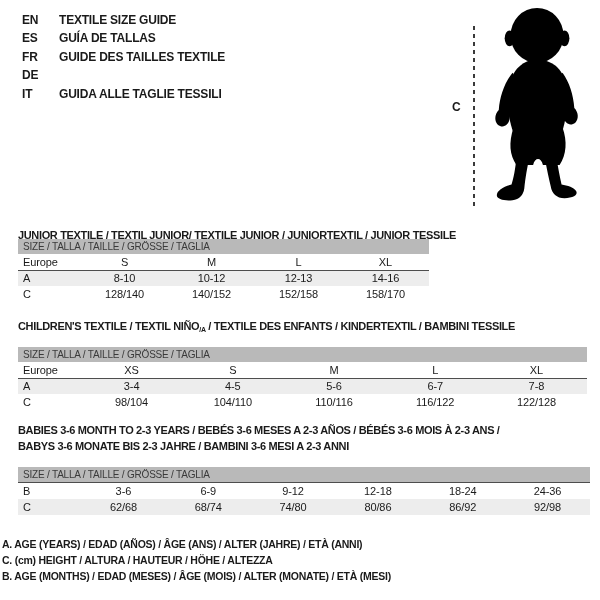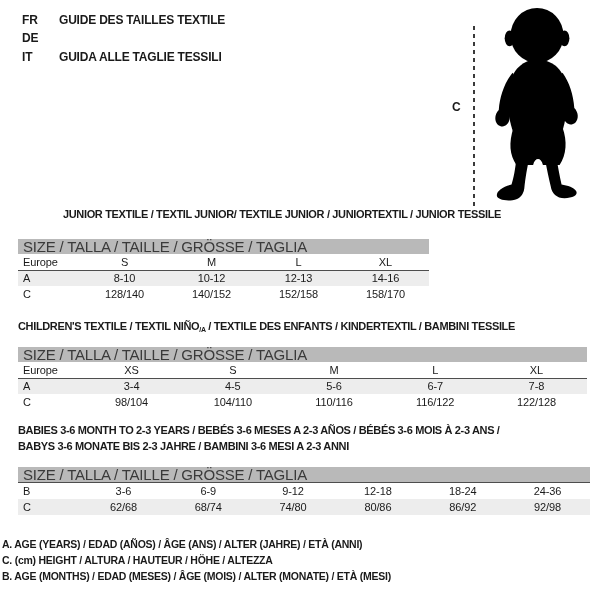--- a/index.html
+++ b/index.html
@@ -16,36 +16,44 @@
   .figure-wrap{position:absolute;left:452px;top:0;width:148px;height:215px;}
   .dash-line{position:absolute;left:21px;top:26px;width:2px;height:182px;
     background:repeating-linear-gradient(to bottom,#3a3a3a 0 4px,transparent 4px 8px);}
   .dim-label{position:absolute;left:0px;top:100px;font-size:12px;font-weight:700;}
   .baby-svg{position:absolute;left:28px;top:4px;}
   
   .section-title{position:absolute;left:18px;font-size:11px;font-weight:700;letter-spacing:-0.35px;white-space:nowrap;}
   .section-title sub{font-size:7px;vertical-align:-2px;}
   .two-line{line-height:15.5px;}
   .tbl{position:absolute;}
-  .tbl-head{height:15px;background:#b9b9b9;color:#3a3a3a;font-size:15px;line-height:15px;
+  .tbl-head{height:15px;background:#b9b9b9;color:#3a3a3a;font-size:10px;line-height:15px;
     padding-left:5px;letter-spacing:-0.2px;}
   .tbl-row{display:flex;height:16px;line-height:16px;font-size:11px;letter-spacing:-0.1px;}
   .tbl-row.stripe{background:#ededed;}
   .tbl-row.rule{border-top:1px solid #4d4d4d;height:15px;line-height:15px;}
   .tbl-head.rule-below{border-bottom:1px solid #4d4d4d;}
   .cell{flex:1;text-align:center;}
   .cell.label{flex:0 0 58px;text-align:left;padding-left:5px;}
   
   .footnotes{position:absolute;left:2px;top:536px;}
   .footnote{font-size:10.5px;font-weight:700;line-height:16px;letter-spacing:-0.25px;white-space:nowrap;}
 </style>
 </head>
 <body>
 
 <div class="langs">
+  <div class="lang-row">
+    <span class="lang-code">EN</span>
+    <span>TEXTILE SIZE GUIDE</span>
+  </div>
+  <div class="lang-row">
+    <span class="lang-code">ES</span>
+    <span>GUÍA DE TALLAS</span>
+  </div>
   <div class="lang-row">
     <span class="lang-code">FR</span>
     <span>GUIDE DES TAILLES TEXTILE</span>
   </div>
   <div class="lang-row">
     <span class="lang-code">DE</span>
   </div>
   <div class="lang-row">
     <span class="lang-code">IT</span>
     <span>GUIDA ALLE TAGLIE TESSILI</span>
@@ -63,21 +71,21 @@
       <path d="M58,56 C40,58 31,70 29,88 C27,106 30,122 35,134 L82,134 C88,120 90,100 87,82 C84,64 73,58 58,56 Z"></path>
       <path d="M33,70 C25,80 20,94 19,108 C15,112 14,119 18,123 C23,127 29,124 30,117 C32,103 35,90 39,80 Z"></path>
       <path d="M84,70 C91,80 95,92 96,106 C100,110 101,117 97,121 C92,125 86,122 85,115 C84,102 81,90 77,80 Z"></path>
       <path d="M34,126 C29,142 30,154 37,164 L54,164 C56,156 62,156 64,164 L81,164 C88,154 89,140 84,126 Z"></path>
       <path d="M37,156 C36,168 34,178 32,184 C24,186 17,190 17,195 C17,199 25,201 33,200 C40,199 44,195 45,188 C46,178 48,166 50,158 Z"></path>
       <path d="M66,158 C68,168 70,178 72,186 C73,193 78,198 86,198 C94,198 100,195 98,191 C96,187 89,185 83,184 C81,175 79,165 78,157 Z"></path>
     </g>
   </svg>
 </div>
 
-<div class="section-title" style="top:208px;margin-left:45px;">JUNIOR TEXTILE / TEXTIL JUNIOR/ TEXTILE JUNIOR / JUNIORTEXTIL / JUNIOR TESSILE</div>
+<div class="section-title" style="top:229px;">JUNIOR TEXTILE / TEXTIL JUNIOR/ TEXTILE JUNIOR / JUNIORTEXTIL / JUNIOR TESSILE</div>
 <div class="tbl" style="left:18px;top:239px;width:411px;">
   <div class="tbl-head">SIZE / TALLA / TAILLE / GRÖSSE / TAGLIA</div>
   <div class="tbl-row">
     <div class="cell label">Europe</div>
     <div class="cell">S</div>
     <div class="cell">M</div>
     <div class="cell">L</div>
     <div class="cell">XL</div>
   </div>
   <div class="tbl-row stripe rule">

